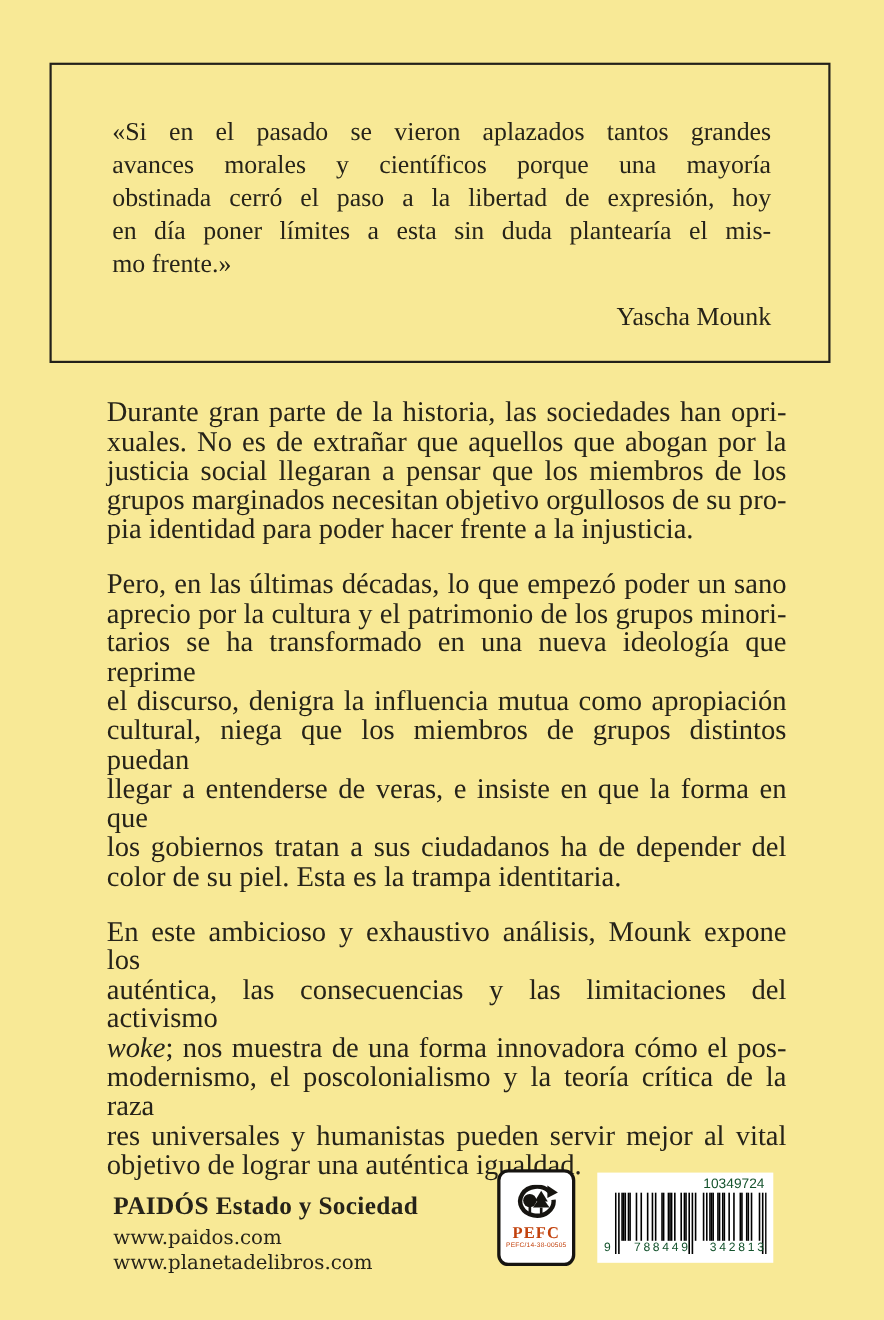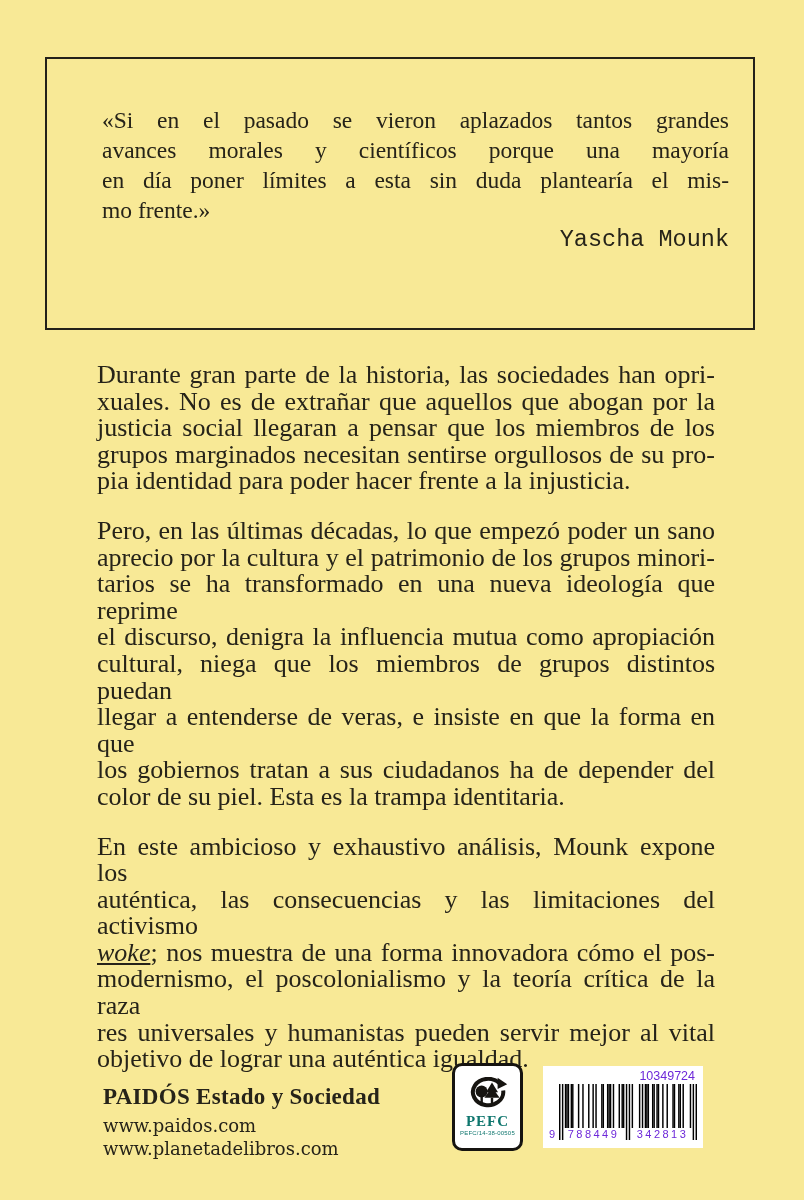--- a/index.html
+++ b/index.html
@@ -13,40 +13,40 @@
     font-family: "Liberation Serif", serif;
   }
 
   
   .quote-box {
     position: absolute;
     left: 45px; top: 57px;
     width: 710px; height: 273px;
     box-sizing: border-box;
     border: 2.5px solid #23211a;
-    padding: 46px 24px 0 55px;
+    padding: 46px 52px 0 55px;
   }
   .quote-lines { font-size: 23.5px; line-height: 30px; }
   .quote-author {
     font-size: 23.5px; line-height: 30px;
     text-align: right;
-    font-family: Liberation Mono, monospace;
+    margin-top: 18px;
   }
 
   
   .body-text {
     position: absolute;
     left: 97px; top: 362px;
     width: 618px;
     font-size: 26px; line-height: 26.6px;
   }
   .body-text .para { margin: 0 0 23px 0; }
   .jline { text-align: justify; text-align-last: justify; white-space: normal; }
   .jline.last { text-align-last: left; }
-  .jline em { font-style: italic; text-decoration: underline; }
+  .jline em { font-style: italic; }
 
   
   .footer-left {
     position: absolute;
     left: 103px; top: 1084px;
   }
   .imprint {
     font-size: 23px; font-weight: bold;
     letter-spacing: 0.3px;
     margin-bottom: 5px;
@@ -60,21 +60,21 @@
   .pefc-box {
     position: absolute;
     left: 452px; top: 1063px;
     width: 71px; height: 88px;
     box-sizing: border-box;
     background: #ffffff;
     border: 3px solid #161410;
     border-radius: 10px;
     display: flex; flex-direction: column;
     align-items: center; justify-content: center;
-    color: #0f766e;
+    color: #c2410c;
   }
   .pefc-label {
     font-family: "Liberation Serif", serif;
     font-weight: bold; font-size: 15px;
     letter-spacing: 1px; line-height: 15px;
     margin-top: 1px;
   }
   .pefc-cert {
     font-family: "Liberation Sans", sans-serif;
     font-size: 6px; line-height: 8px;
@@ -82,61 +82,62 @@
   }
 
   
   .barcode-box {
     position: absolute;
     left: 543px; top: 1066px;
     width: 160px; height: 82px;
     box-sizing: border-box;
     background: #ffffff;
     padding: 3px 6px 4px 6px;
-    color: #6d28d9;
+    color: #14532d;
   }
   .barcode-number {
     font-family: "Liberation Sans", sans-serif;
     font-size: 12.5px; line-height: 14px;
     text-align: right;
     padding-right: 2px;
     height: 15px;
   }
   .bars-wrap { margin-left: 10px; width: 138px; height: 56px; }
   .bars-wrap svg { display: block; }
   .isbn-row {
     display: flex; align-items: flex-end;
     margin-top: -12px; height: 12px;
     font-family: "Liberation Sans", sans-serif;
     font-size: 11px; line-height: 11px;
   }
   .isbn-row .first { width: 10px; text-align: left; }
-  .isbn-row .grp { flex: 1; text-align: center; letter-spacing: 2.5px; }
+  .isbn-row .grp { flex: 1; text-align: right; letter-spacing: 2.5px; }
 </style>
 </head>
 <body>
 
 <div class="page">
 
   <div class="quote-box">
     <div class="quote-lines" id="quote-lines">
         <div class="jline">«Si en el pasado se vieron aplazados tantos grandes</div>
         <div class="jline">avances morales y científicos porque una mayoría</div>
+        <div class="jline">obstinada cerró el paso a la libertad de expresión, hoy</div>
         <div class="jline">en día poner límites a esta sin duda plantearía el mis-</div>
         <div class="jline last">mo frente.»</div>
       </div>
     <div class="quote-author">Yascha Mounk</div>
   </div>
 
   <div class="body-text" id="body-text">
       <div class="para">
         <div class="jline">Durante gran parte de la historia, las sociedades han opri-</div>
         <div class="jline">xuales. No es de extrañar que aquellos que abogan por la</div>
         <div class="jline">justicia social llegaran a pensar que los miembros de los</div>
-        <div class="jline">grupos marginados necesitan sentirse orgullosos de su pro-</div>
+        <div class="jline">grupos marginados necesitan objetivo orgullosos de su pro-</div>
         <div class="jline last">pia identidad para poder hacer frente a la injusticia.</div>
       </div>
       <div class="para">
         <div class="jline">Pero, en las últimas décadas, lo que empezó poder un sano</div>
         <div class="jline">aprecio por la cultura y el patrimonio de los grupos minori-</div>
         <div class="jline">tarios se ha transformado en una nueva ideología que reprime</div>
         <div class="jline">el discurso, denigra la influencia mutua como apropiación</div>
         <div class="jline">cultural, niega que los miembros de grupos distintos puedan</div>
         <div class="jline">llegar a entenderse de veras, e insiste en que la forma en que</div>
         <div class="jline">los gobiernos tratan a sus ciudadanos ha de depender del</div>

